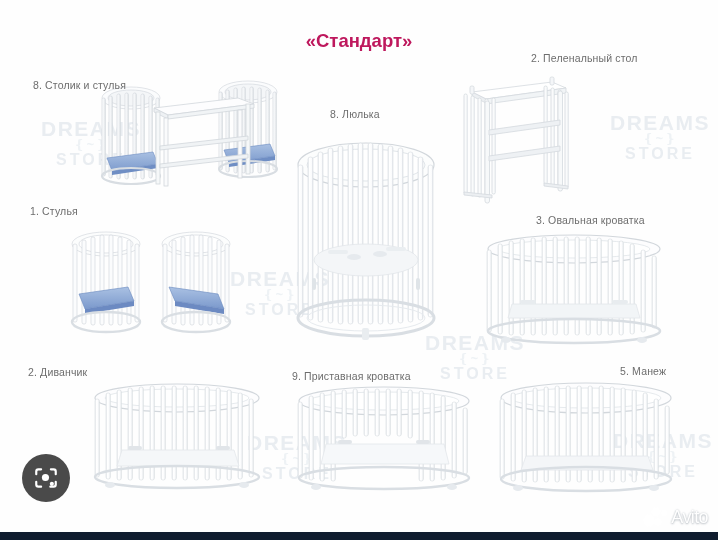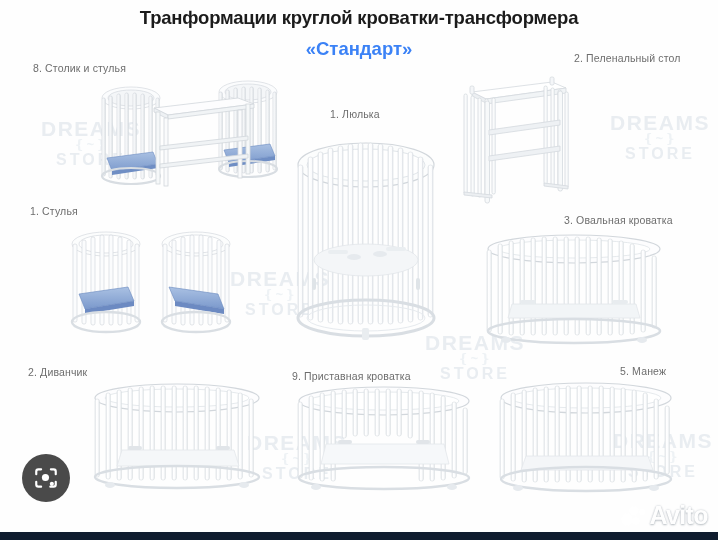--- a/index.html
+++ b/index.html
@@ -33,23 +33,23 @@
     font-size: 18.5px;
     font-weight: bold;
     color: #1b1b1b;
     letter-spacing: -0.2px;
     line-height: 24px;
     white-space: nowrap;
   }
   .title-line2 {
     font-size: 18.5px;
     font-weight: bold;
-    color: #3b82f6;
+    color: #be185d;
     line-height: 24px;
-    margin-top: 7px;
+    margin-top: 23px;
   }
 
   
   .lbl {
     position: absolute;
     font-size: 10.5px;
     color: #6d6d6d;
     white-space: nowrap;
     letter-spacing: 0.15px;
     z-index: 5;
@@ -98,22 +98,22 @@
   .avito {
     position: absolute;
     right: 10px; bottom: 12px;
     display: flex;
     align-items: center;
     gap: 3px;
     z-index: 20;
     opacity: 0.95;
   }
   .avito-text {
-    font-size: 25px;
-    font-weight: bold;
+    font-size: 18px;
+    font-weight: normal;
     color: #ffffff;
     letter-spacing: -0.6px;
     text-shadow: 0 0 2px rgba(140,150,160,.55), 0 1px 2px rgba(120,130,140,.45);
     line-height: 1;
   }
   .bottom-bar {
     position: absolute;
     left: 0; right: 0; bottom: 0;
     height: 8px;
     background: #0f1c2e;
@@ -155,29 +155,28 @@
     <span class="w2">STORE</span>
   </div>
 
   <div class="wm" style="left:598px; top:430px; width:130px;">
     <span class="w1">DREAMS</span>
     <span class="swirl">❴~❵</span>
     <span class="w2">STORE</span>
   </div>
 
   <div class="title-block">
-    <div class="title-line1">Транформации круглой кроватки-трансформера</div>
     <div class="title-line2">«Стандарт»</div>
   </div>
 
-  <div class="lbl" style="left:33px;  top:62px;">8. Столик и стулья</div>
-  <div class="lbl" style="left:574px; top:52px;">2. Пеленальный стол</div>
-  <div class="lbl" style="left:330px; top:108px;">1. Люлька</div>
+  <div class="lbl" style="left:33px;  top:79px;">8. Столик и стулья</div>
+  <div class="lbl" style="left:531px; top:52px;">2. Пеленальный стол</div>
+  <div class="lbl" style="left:330px; top:108px;">8. Люлька</div>
   <div class="lbl" style="left:30px;  top:205px;">1. Стулья</div>
-  <div class="lbl" style="left:564px; top:214px;">3. Овальная кроватка</div>
+  <div class="lbl" style="left:536px; top:214px;">3. Овальная кроватка</div>
   <div class="lbl" style="left:28px;  top:366px;">2. Диванчик</div>
   <div class="lbl" style="left:292px; top:370px;">9. Приставная кроватка</div>
   <div class="lbl" style="left:620px; top:365px;">5. Манеж</div>
 
   <div class="fig" style="left:98px; top:72px; width:186px; height:132px;">
     <svg viewBox="0 0 186 132" xmlns="http://www.w3.org/2000/svg">
       <defs>
         <linearGradient id="wgA" x1="0" y1="0" x2="1" y2="0">
           <stop offset="0" stop-color="#ffffff"></stop>
             <stop offset=".5" stop-color="#f3f5f7"></stop>

